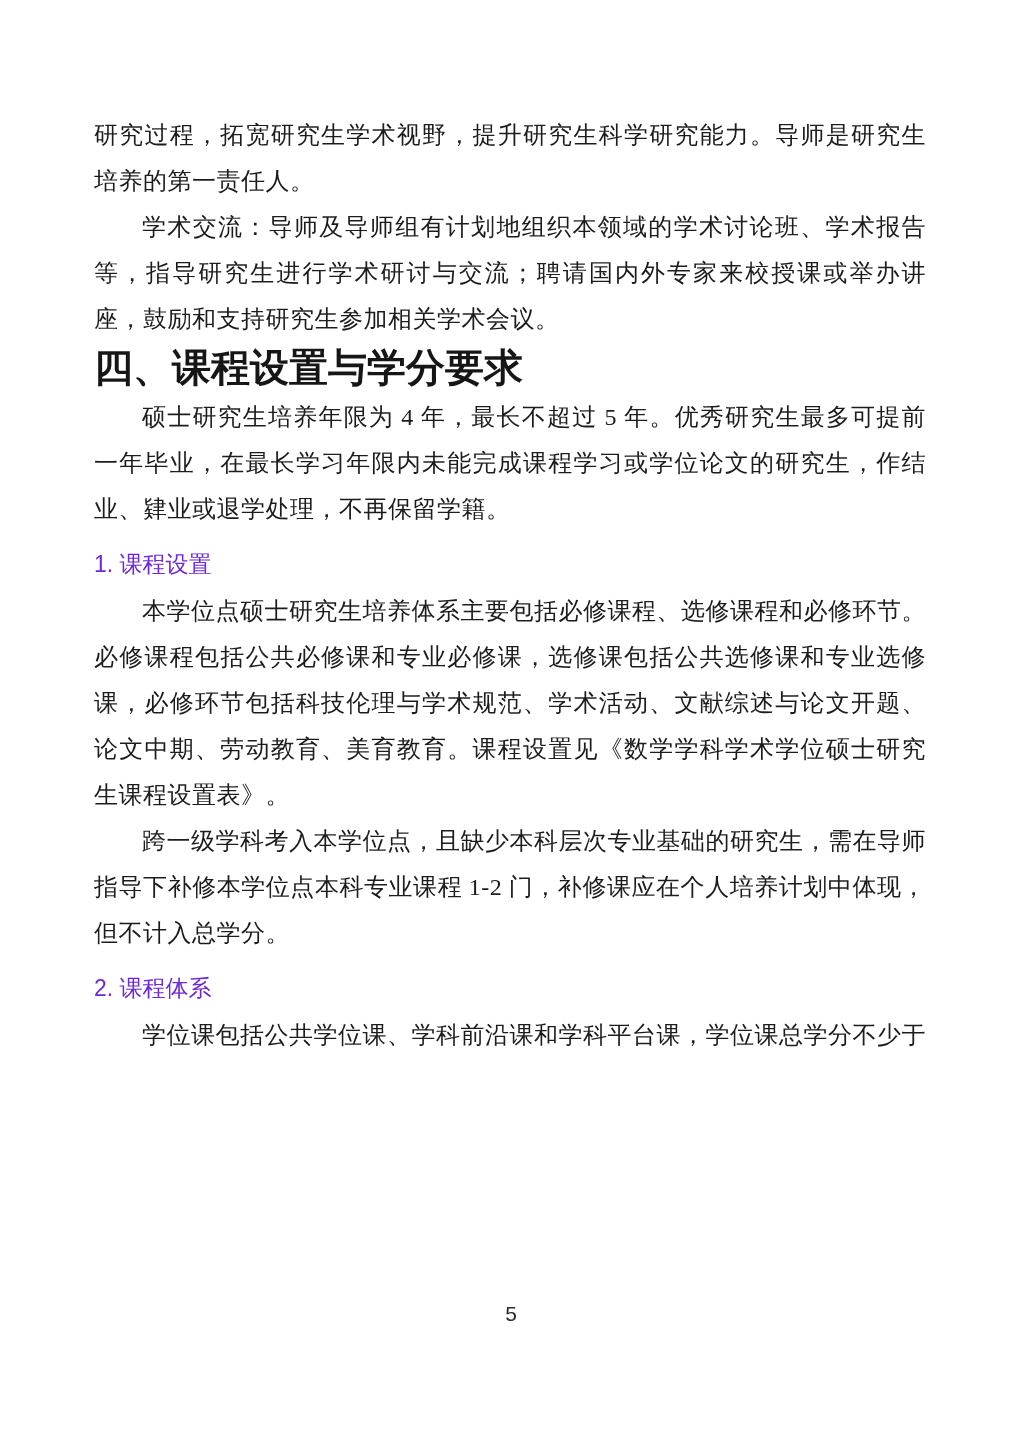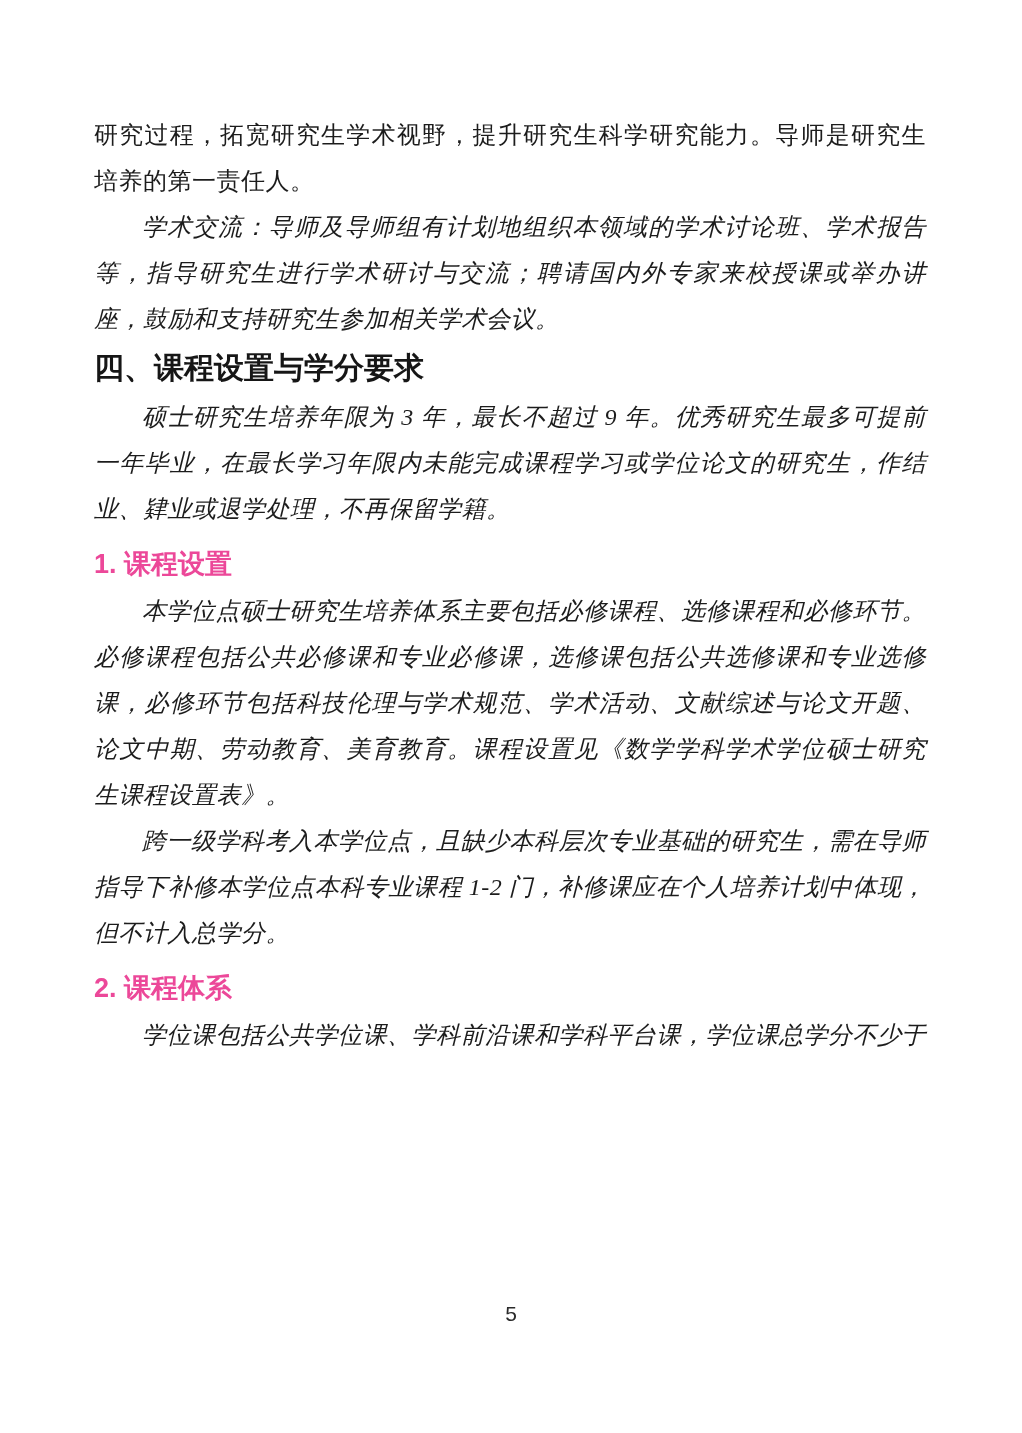--- a/index.html
+++ b/index.html
@@ -25,58 +25,57 @@
   .para {
     font-size: 24px;
     line-height: 46px;
     text-align: justify;
     text-justify: inter-ideograph;
     margin: 0;
     letter-spacing: 0.5px;
   }
   .para.indent {
     text-indent: 2em;
-    font-style: italic;
   }
   .sec-heading {
     font-family: "Liberation Sans", "DejaVu Sans", sans-serif;
     font-weight: bold;
-    font-size: 30px;
+    font-size: 39px;
     line-height: 48px;
     margin: 2px 0 2px 0;
     color: #161616;
   }
   .sub-heading {
     font-family: "Liberation Sans", "DejaVu Sans", sans-serif;
-    font-weight: bold;
-    font-size: 27px;
+    font-weight: normal;
+    font-size: 23px;
     line-height: 46px;
     margin: 9px 0 1px 0;
-    color: #ec4899;
+    color: #6d28d9;
   }
   .page-footer {
     position: absolute;
     left: 0;
     top: 1302px;
     width: 100%;
     text-align: center;
     font-size: 21px;
     font-family: "Liberation Sans", "DejaVu Sans", sans-serif;
     color: #2a2a2a;
   }
 </style>
 </head>
 <body>
 
 <div class="page">
   <div class="content">
     <p class="para">研究过程，拓宽研究生学术视野，提升研究生科学研究能力。导师是研究生培养的第一责任人。</p>
     <p class="para indent">学术交流：导师及导师组有计划地组织本领域的学术讨论班、学术报告等，指导研究生进行学术研讨与交流；聘请国内外专家来校授课或举办讲座，鼓励和支持研究生参加相关学术会议。</p>
     <div class="sec-heading">四、课程设置与学分要求</div>
-    <p class="para indent">硕士研究生培养年限为 3 年，最长不超过 9 年。优秀研究生最多可提前一年毕业，在最长学习年限内未能完成课程学习或学位论文的研究生，作结业、肄业或退学处理，不再保留学籍。</p>
+    <p class="para indent">硕士研究生培养年限为 4 年，最长不超过 5 年。优秀研究生最多可提前一年毕业，在最长学习年限内未能完成课程学习或学位论文的研究生，作结业、肄业或退学处理，不再保留学籍。</p>
     <div class="sub-heading">1. 课程设置</div>
     <p class="para indent">本学位点硕士研究生培养体系主要包括必修课程、选修课程和必修环节。必修课程包括公共必修课和专业必修课，选修课包括公共选修课和专业选修课，必修环节包括科技伦理与学术规范、学术活动、文献综述与论文开题、论文中期、劳动教育、美育教育。课程设置见《数学学科学术学位硕士研究生课程设置表》。</p>
     <p class="para indent">跨一级学科考入本学位点，且缺少本科层次专业基础的研究生，需在导师指导下补修本学位点本科专业课程 1-2 门，补修课应在个人培养计划中体现，但不计入总学分。</p>
     <div class="sub-heading">2. 课程体系</div>
     <p class="para indent">学位课包括公共学位课、学科前沿课和学科平台课，学位课总学分不少于</p>
   </div>
   <div class="page-footer">5</div>
 </div>
 
 </body></html>

